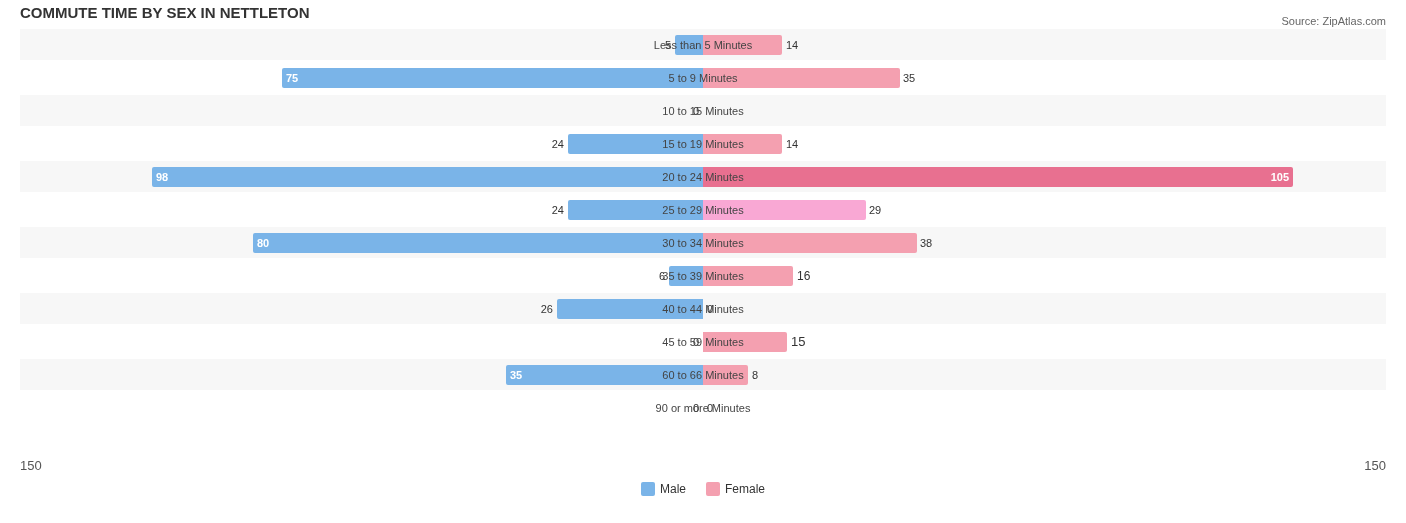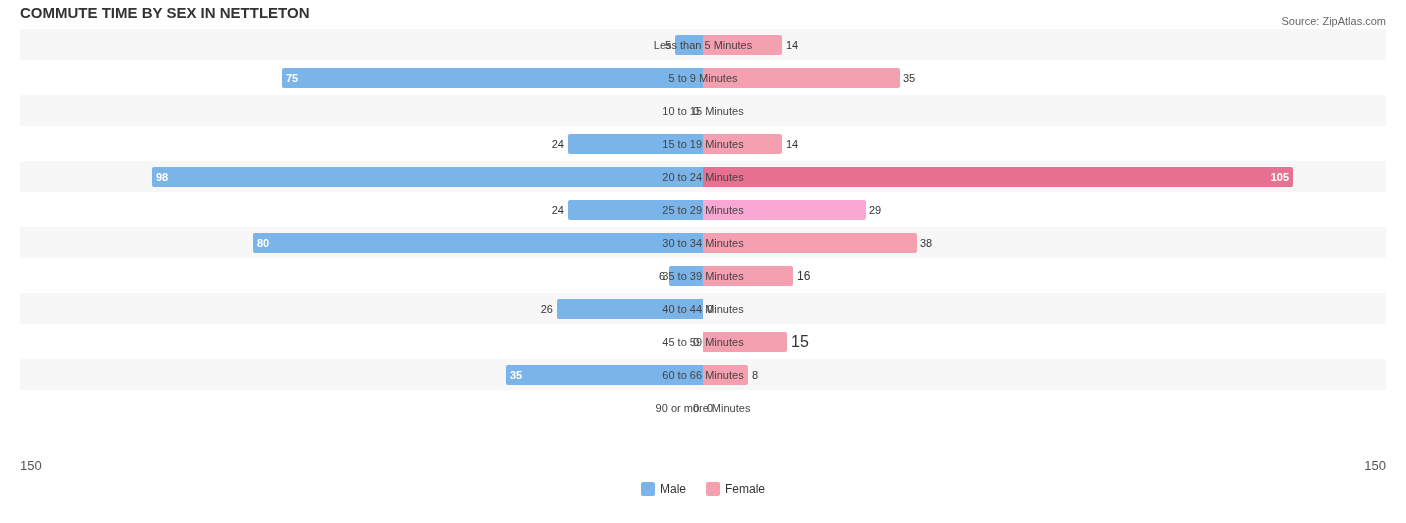--- a/index.html
+++ b/index.html
@@ -224,21 +224,21 @@
           <span style="font-size: 11px; color: rgb(51, 51, 51); margin-left: 4px;">0</span>
         </div>
         <div class="label-center" style="position: absolute; left: 50%; transform: translateX(-50%); font-size: 11px; color: rgb(68, 68, 68); white-space: nowrap; z-index: 10;">40 to 44 Minutes</div>
       </div>
       <div class="row" style="background: rgb(255, 255, 255); display: flex; align-items: center; height: 31px; margin-bottom: 2px; position: relative;">
         <div class="left-section" style="width: 50%; display: flex; align-items: center; justify-content: flex-end; position: relative; height: 100%; padding-right: 0px;">
           <span style="font-size: 11px; color: rgb(51, 51, 51); margin-right: 4px;">0</span>
         </div>
         <div style="width: 50%; display: flex; align-items: center; justify-content: flex-start; position: relative; height: 100%;">
           <div style="background: rgb(244, 160, 176); height: 20px; width: 84px; border-radius: 0px 2px 2px 0px; position: relative; display: flex; align-items: center;">
-            <span style="font-size: 16px; color: rgb(51, 51, 51); position: absolute; white-space: nowrap; right: auto; left: 88px;">15</span>
+            <span style="font-size: 13px; color: rgb(51, 51, 51); position: absolute; white-space: nowrap; right: auto; left: 88px;">15</span>
           </div>
         </div>
         <div class="label-center" style="position: absolute; left: 50%; transform: translateX(-50%); font-size: 11px; color: rgb(68, 68, 68); white-space: nowrap; z-index: 10;">45 to 59 Minutes</div>
       </div>
       <div class="row" style="background: rgb(247, 247, 247); display: flex; align-items: center; height: 31px; margin-bottom: 2px; position: relative;">
         <div class="left-section" style="width: 50%; display: flex; align-items: center; justify-content: flex-end; position: relative; height: 100%; padding-right: 0px;">
           <div style="background: rgb(122, 180, 232); height: 20px; width: 197px; border-radius: 2px 0px 0px 2px; position: relative; display: flex; align-items: center;">
             <span style="font-size: 11px; color: rgb(255, 255, 255); position: absolute; white-space: nowrap; left: 4px; font-weight: bold;">35</span>
           </div>
         </div>

